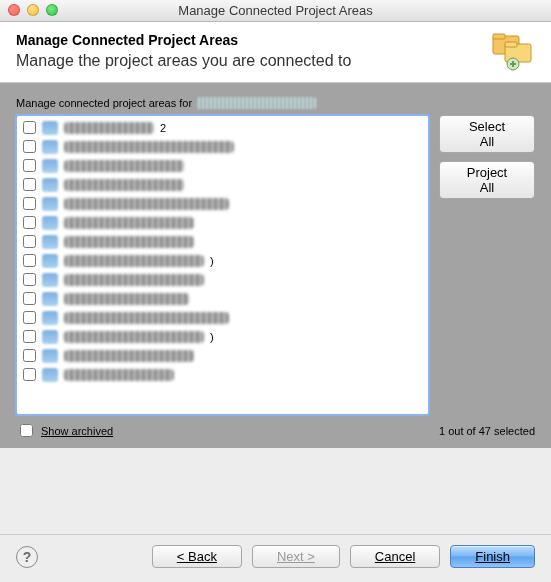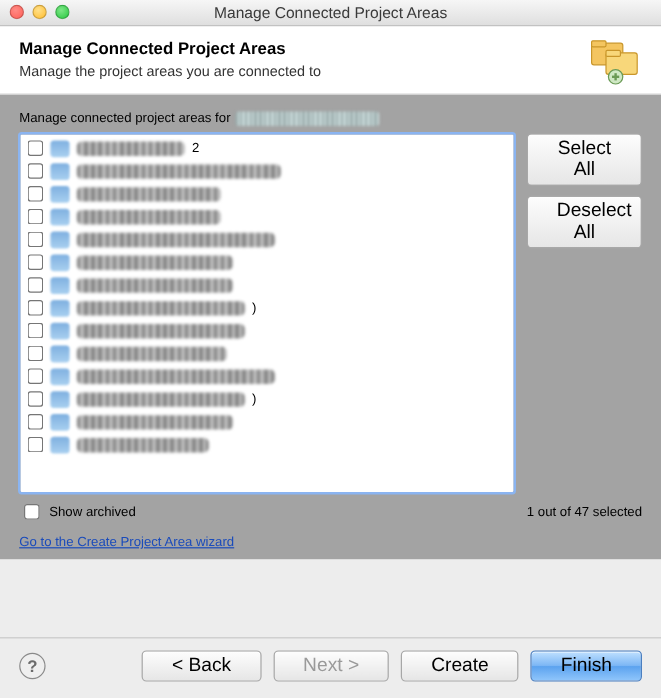--- a/index.html
+++ b/index.html
@@ -29,21 +29,21 @@
   .tl-zoom  { background: radial-gradient(circle at 40% 35%, #7ee787, #28c840); }
   .window-title { font-size: 13px; color: #3a3a3a; }
 
   .header-panel {
     background: #fff;
     border-bottom: 1px solid #c9c9c9;
     padding: 10px 16px 12px 16px;
     position: relative;
   }
   .header-panel h1 { margin: 0 0 4px 0; font-size: 14px; font-weight: bold; }
-  .header-panel p  { margin: 0; font-size: 12px; color: #333; }
+  .header-panel p  { margin: 0; font-size: 16px; color: #333; }
   .header-icon { position: absolute; right: 16px; top: 10px; }
 
   .body-panel { padding: 14px 16px 8px 16px; background: #a3a3a3; }
   .row-top { display:flex; gap:10px; align-items:flex-start; }
   .descline { margin: 0 0 6px 0; display:flex; align-items:center; gap:4px; }
   .blur-text {
     display:inline-block; height:12px; border-radius:3px;
     background: repeating-linear-gradient(90deg,#9aa 0 2px,#cdd 2px 4px);
     filter: blur(1.2px);
   }
@@ -77,34 +77,34 @@
     background: linear-gradient(#7fb0e0,#a9d0f0);
     filter: blur(0.8px);
   }
 
   .side-buttons { width:96px; display:flex; flex-direction:column; gap:8px; margin-top: 0; }
   .mac-btn {
     background: linear-gradient(#fdfdfd,#e6e6e6);
     border: 1px solid #a7a7a7;
     border-radius: 4px;
     padding: 3px 24px;
-    font-size: 16px;
+    font-size: 13px;
     text-align: center;
     box-shadow: 0 1px 0 rgba(255,255,255,0.6) inset;
     cursor: default;
   }
   .mac-btn.disabled { color:#9a9a9a; }
   .mac-btn.primary {
     background: linear-gradient(#bfe0ff,#7db7f5 48%,#5ca3ef 52%,#8fc5fb);
     border-color:#4b7fc0;
     font-weight: 500;
   }
 
   .below-list { display:flex; justify-content:space-between; align-items:center; margin-top:6px; }
-  .below-list label { display:flex; align-items:center; gap:5px; }
+  .below-list label { display:flex; align-items:center; gap:5px;text-decoration:underline; }
 
   .link-row { margin-top:10px; }
   .link-row a { color:#1a4bbb; text-decoration:underline; font-size:11px; }
 
   .footer {
     position: absolute;
     bottom: 0; left:0; right:0;
     border-top: 1px solid #c9c9c9;
     background: #ededed;
     padding: 10px 16px 14px 16px;
@@ -112,21 +112,21 @@
     align-items:center;
   }
   .help-circle {
     width:22px;height:22px;border-radius:50%;
     border:1.5px solid #8a8a8a;
     display:flex;align-items:center;justify-content:center;
     color:#6b6b6b;font-weight:bold;font-size:14px;
     background:#efefef;
   }
   .footer-spacer { flex:1; }
-  .footer .mac-btn { min-width:84px; margin-left:10px; }
+  .footer .mac-btn { min-width:84px; margin-left:10px;text-decoration:underline; }
 
   
   .folder-icon svg { display:block; }
 
   
   .listbox::-webkit-scrollbar { width: 14px; }
   .listbox::-webkit-scrollbar-track { background: #f1f1f1; }
   .listbox::-webkit-scrollbar-thumb { background: #cfcfcf; border:3px solid #f1f1f1; border-radius:8px; }
 </style>
 </head>
@@ -235,38 +235,35 @@
           <span class="row-blur" style="width: 130px;"></span>
         </div>
         <div class="list-row">
           <input type="checkbox" style="">
           <span class="row-blur-icon"></span>
           <span class="row-blur" style="width: 110px;"></span>
         </div>
       </div>
     <div class="side-buttons">
       <div class="mac-btn">Select All</div>
-      <div class="mac-btn">Deselect All</div>
+      <div class="mac-btn">Project All</div>
     </div>
   </div>
 
   <div class="below-list">
     <label>
       <input type="checkbox" id="show-archived-cb" style="">
       <span>Show archived</span>
     </label>
     <span>1 out of 47 selected</span>
   </div>
 
-  <div class="link-row">
-    <a href="#">Go to the Create Project Area wizard</a>
-  </div>
 
 </div>
 
 <div class="footer">
   <div class="help-circle">?</div>
   <div class="footer-spacer"></div>
   <div class="mac-btn">&lt; Back</div>
   <div class="mac-btn disabled">Next &gt;</div>
-  <div class="mac-btn">Create</div>
+  <div class="mac-btn">Cancel</div>
   <div class="mac-btn primary">Finish</div>
 </div>
 
 </body></html>

